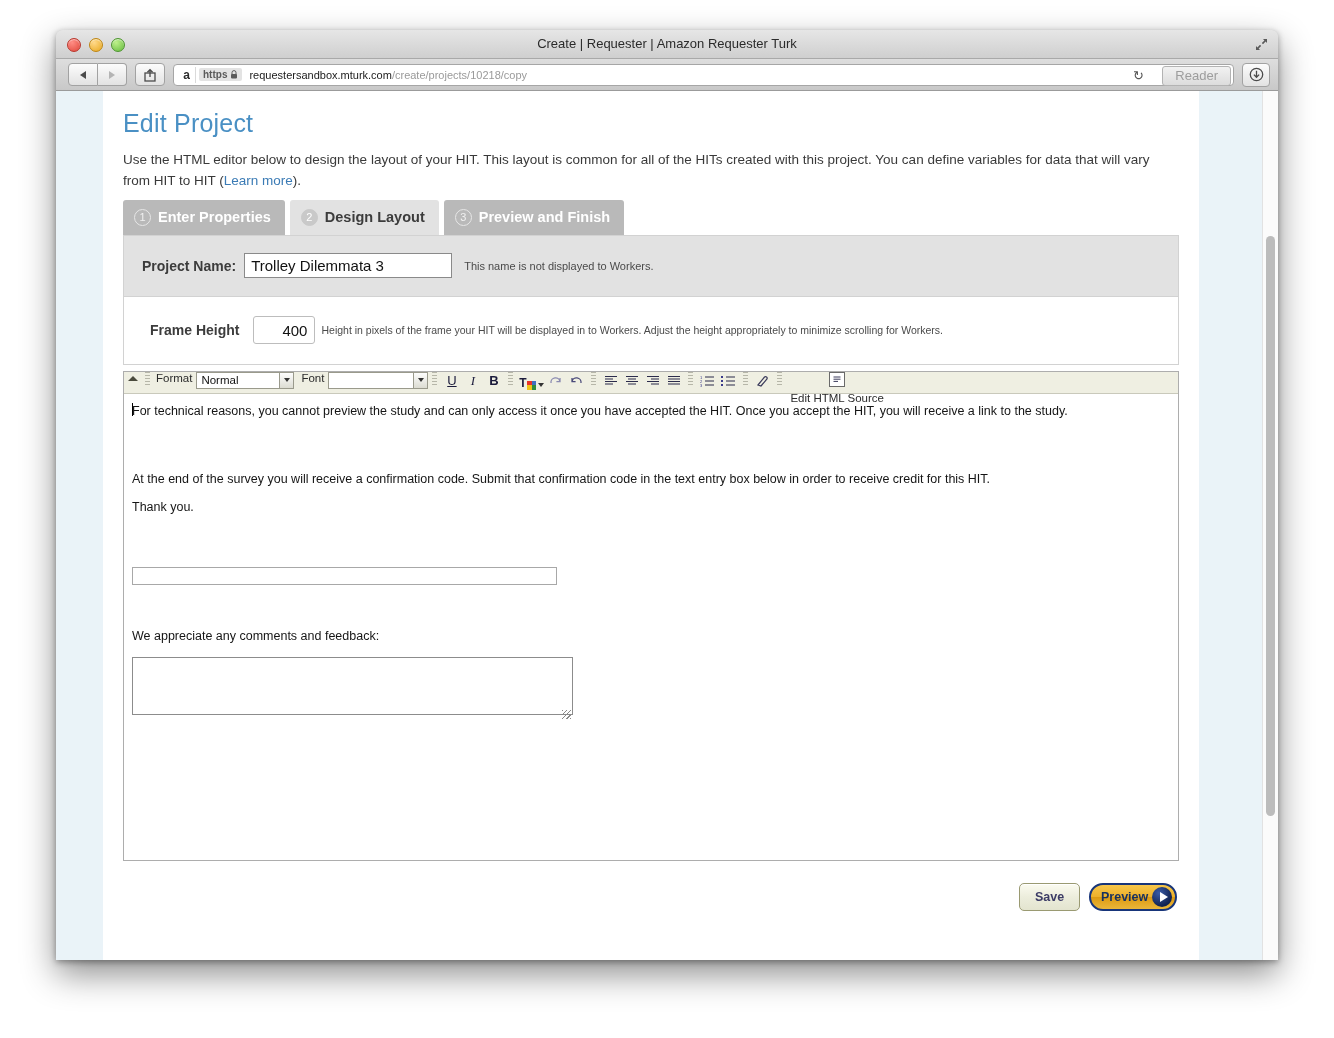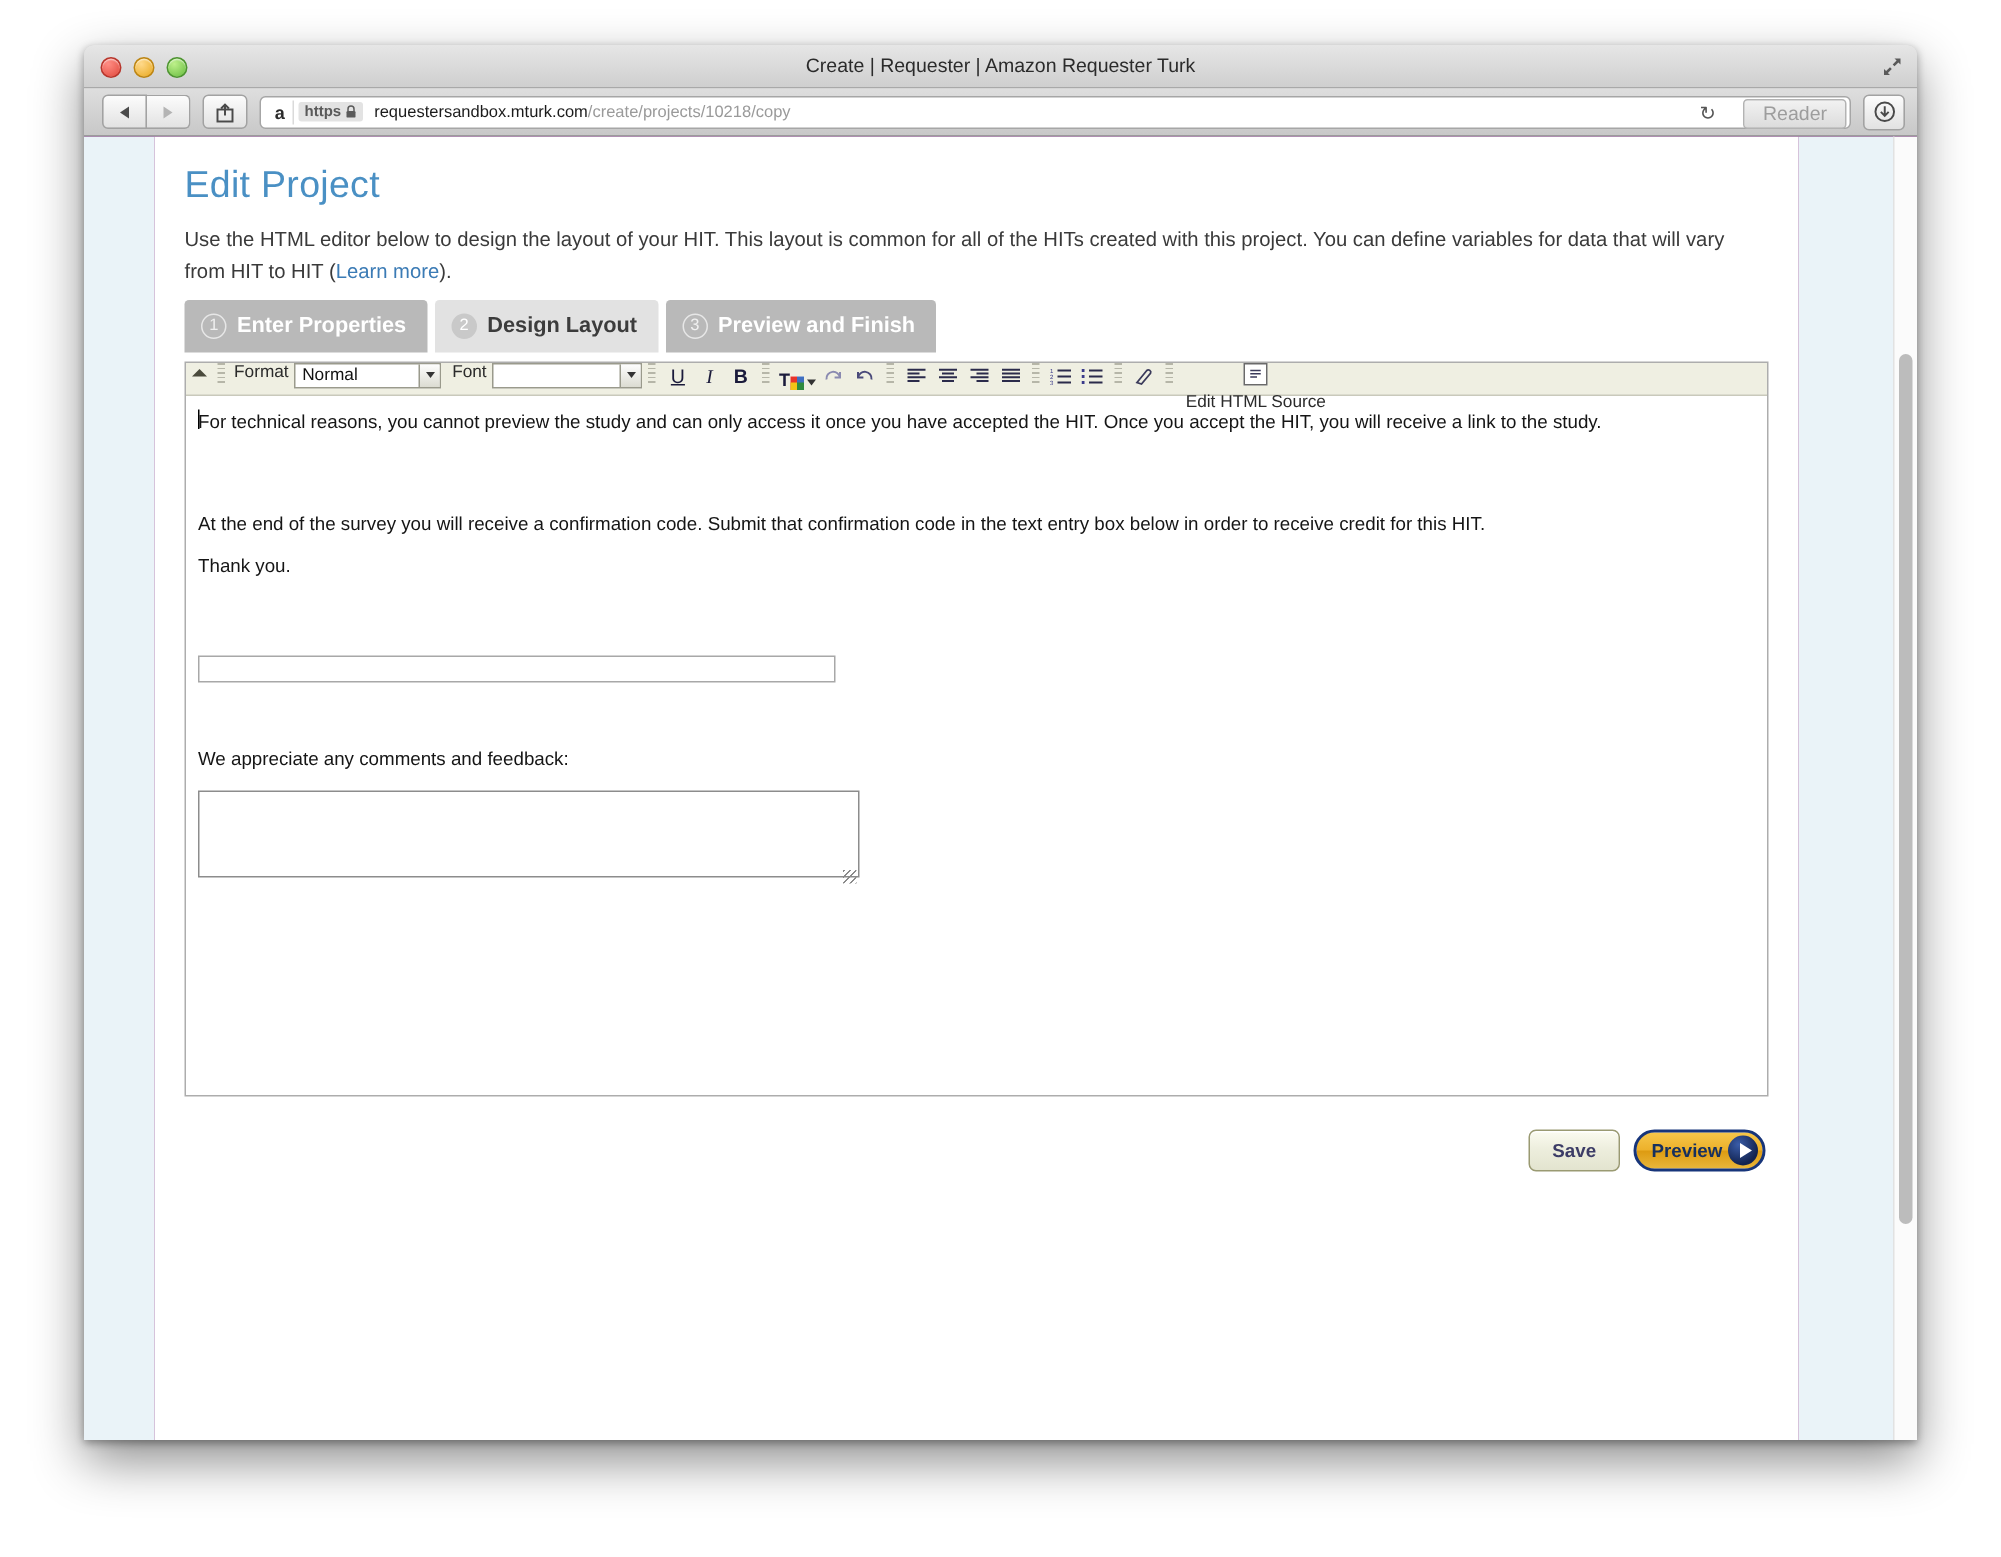--- a/index.html
+++ b/index.html
@@ -119,21 +119,21 @@
     width: 26px; height: 22px; margin-right: 2px;
     background: linear-gradient(to bottom, #fcfcfc, #e2e2e2);
     border: 1px solid #a2a2a2; border-radius: 4px;
     display: flex; align-items: center; justify-content: center;
   }
 
   
   .page {
     position: relative;
     height: 884px;
-    background: #701a75;
+    background: #737373;
     overflow: hidden;
   }
   .leftstrip {
     position: absolute; left: 0; top: 0; bottom: 0; width: 47px;
     background: #eaf3f8;
   }
   .rightstrip {
     position: absolute; right: 15px; top: 0; bottom: 0; width: 64px;
     background: #eaf3f8;
   }
@@ -458,21 +458,31 @@
           <div class="tab active">
             <span class="tabnum">2</span>
             <span>Design Layout</span>
           </div>
           <div class="tab inactive">
             <span class="tabnum">3</span>
             <span>Preview and Finish</span>
           </div>
         </div>
 
-
+        <div class="panel-grey">
+          <span class="field-label">Project Name:</span>
+          <input id="project-name-input" class="txt-input" type="text" value="Trolley Dilemmata 3" style="">
+          <span class="hint">This name is not displayed to Workers.</span>
+        </div>
+
+        <div class="panel-white">
+          <span class="field-label">Frame Height</span>
+          <input id="frame-height-input" class="txt-input" type="text" value="400" style="">
+          <span class="hint-small">Height in pixels of the frame your HIT will be displayed in to Workers. Adjust the height appropriately to minimize scrolling for Workers.</span>
+        </div>
 
         <div class="editor-wrap">
 
           <div class="ed-toolbar">
             <span class="collapse-tri"></span>
             <span class="grip"></span>
             <span class="ed-label">Format</span>
             <span class="ed-select" id="format-select">
               <span class="sel-txt">Normal</span>
               <span class="sel-arrow">

